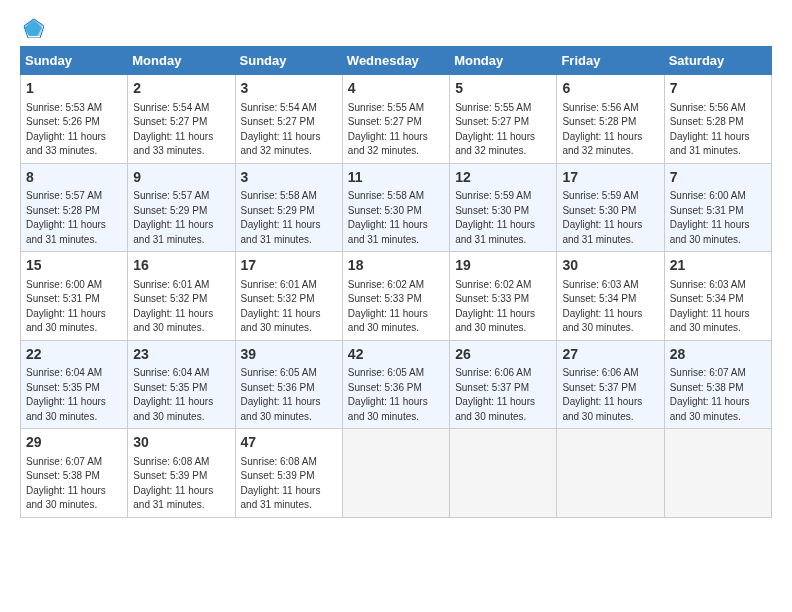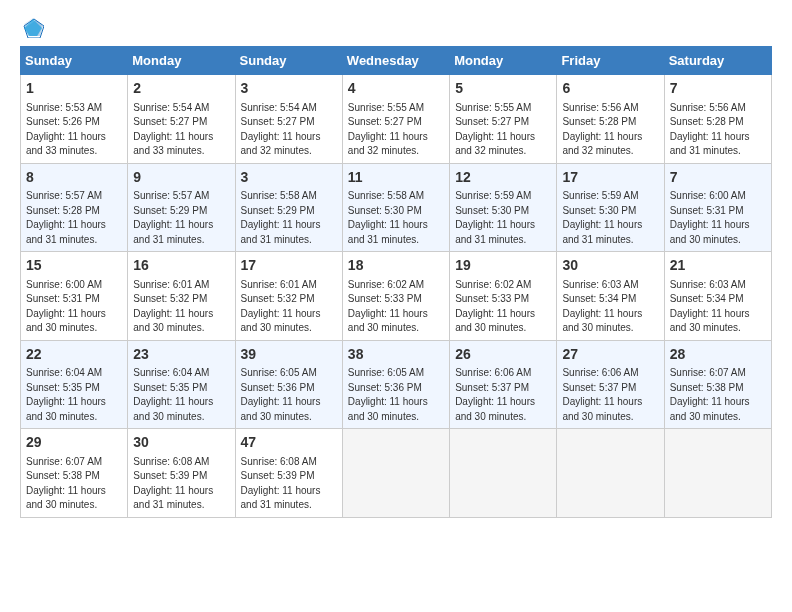--- a/index.html
+++ b/index.html
@@ -300,21 +300,21 @@
 and 30 minutes.</div>
         </td>
         <td>
           <span class="day-number">39</span>
           <div class="day-info" style="white-space: pre-line;">Sunrise: 6:05 AM
 Sunset: 5:36 PM
 Daylight: 11 hours
 and 30 minutes.</div>
         </td>
         <td>
-          <span class="day-number">38</span>
+          <span class="day-number">42</span>
           <div class="day-info" style="white-space: pre-line;">Sunrise: 6:05 AM
 Sunset: 5:36 PM
 Daylight: 11 hours
 and 30 minutes.</div>
         </td>
         <td>
           <span class="day-number">26</span>
           <div class="day-info" style="white-space: pre-line;">Sunrise: 6:06 AM
 Sunset: 5:37 PM
 Daylight: 11 hours

